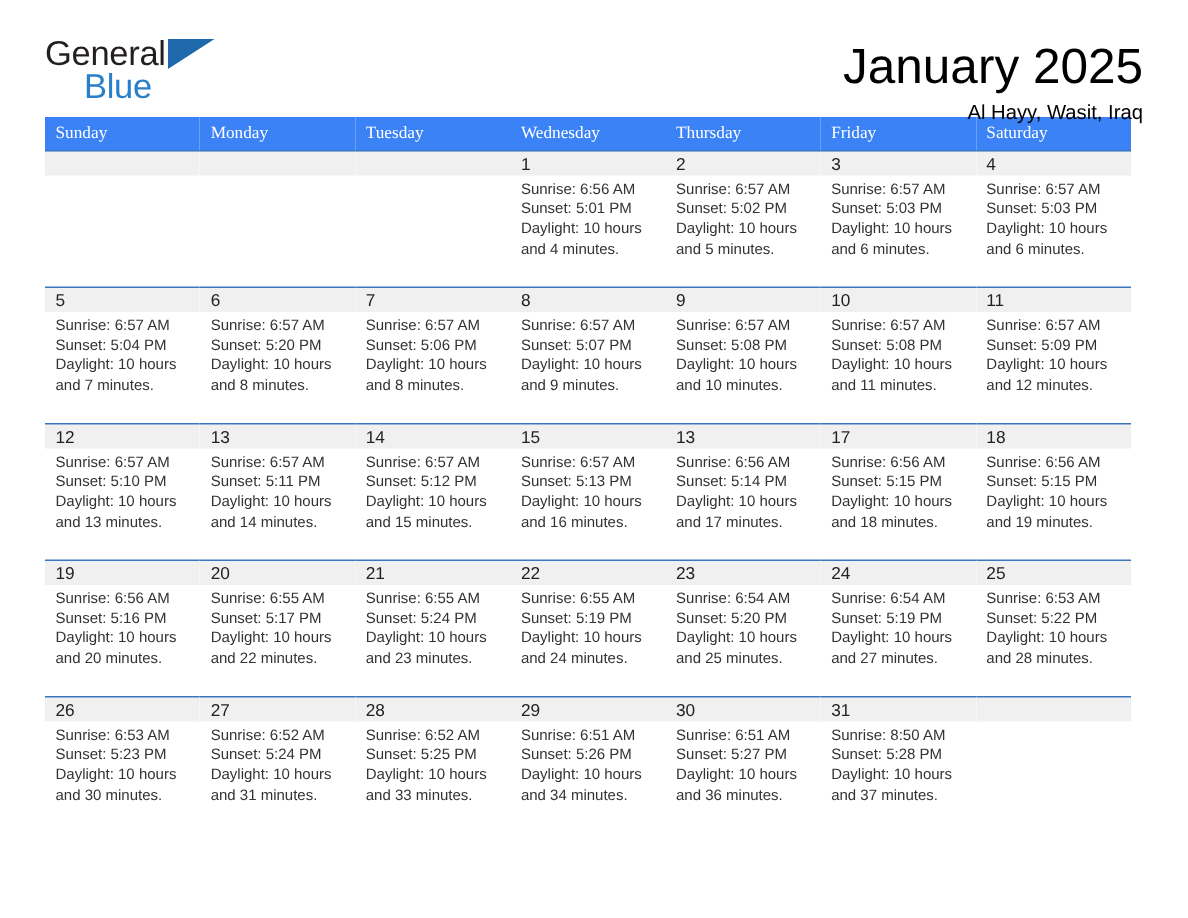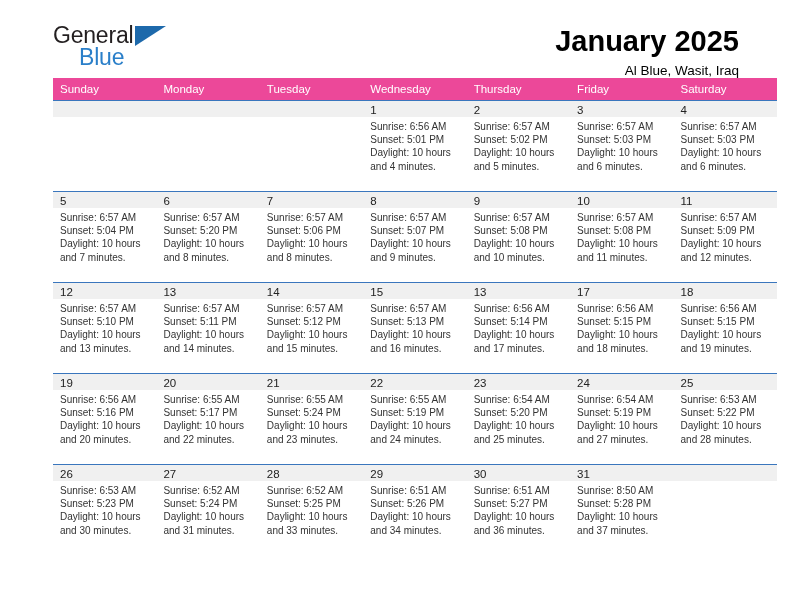--- a/index.html
+++ b/index.html
@@ -12,21 +12,21 @@
     height: 612px;
     font-family: "Liberation Sans", sans-serif;
     color: #000000;
     overflow: hidden;
   }
   .page {
     position: relative;
     width: 792px;
     height: 496px;
     box-sizing: border-box;
-    padding: 0 53px;
+    padding: 0 30px;
   }
 
   
   .header {
     display: flex;
     align-items: flex-start;
     justify-content: space-between;
     height: 72px;
     padding-top: 24px;
     box-sizing: border-box;
@@ -62,49 +62,50 @@
     width: 0;
     height: 0;
     border-left: 31px solid #1d69ab;
     border-bottom: 20px solid transparent;
   }
   .title-block {
     text-align: right;
     padding-top: 2px;
   }
   .cal-title {
-    font-size: 29px;
-    font-weight: bold;
+    font-size: 33px;
+    font-weight: normal;
     color: #000000;
     line-height: 1.1;
     margin: 0;
   }
   .cal-subtitle {
     font-size: 13.5px;
     color: #000000;
     margin: 6px 0 0 0;
     line-height: 1.1;
   }
 
   
   .calendar {
     width: 724px;
     border-collapse: collapse;
     table-layout: fixed;
     margin-top: 6px;
   }
   .calendar th {
-    background: #ec4899;
+    background: #3b82f6;
     color: #ffffff;
     font-size: 11.5px;
     font-weight: normal;
     text-align: left;
     padding: 5px 0 5px 7px;
     height: 20px;
     box-sizing: border-box;
+    font-family: Liberation Serif, serif;
   }
   .calendar td {
     vertical-align: top;
     padding: 0;
     width: 103.43px;
     height: 90px;
     border-top: 1.5px solid #3a76bd;
     background: #ffffff;
   }
   .calendar thead tr th:first-child { border-top-left-radius: 0; }
@@ -139,21 +140,21 @@
   <div class="header">
 
     <div class="logo">
       <span class="logo-general">General</span>
       <span class="logo-triangle"></span>
       <span class="logo-blue">Blue</span>
     </div>
 
     <div class="title-block">
       <h1 class="cal-title">January 2025</h1>
-      <p class="cal-subtitle">Al Blue, Wasit, Iraq</p>
+      <p class="cal-subtitle">Al Hayy, Wasit, Iraq</p>
     </div>
 
   </div>
 
   <table class="calendar">
     <thead>
       <tr>
           <th>Sunday</th>
           <th>Monday</th>
           <th>Tuesday</th>

